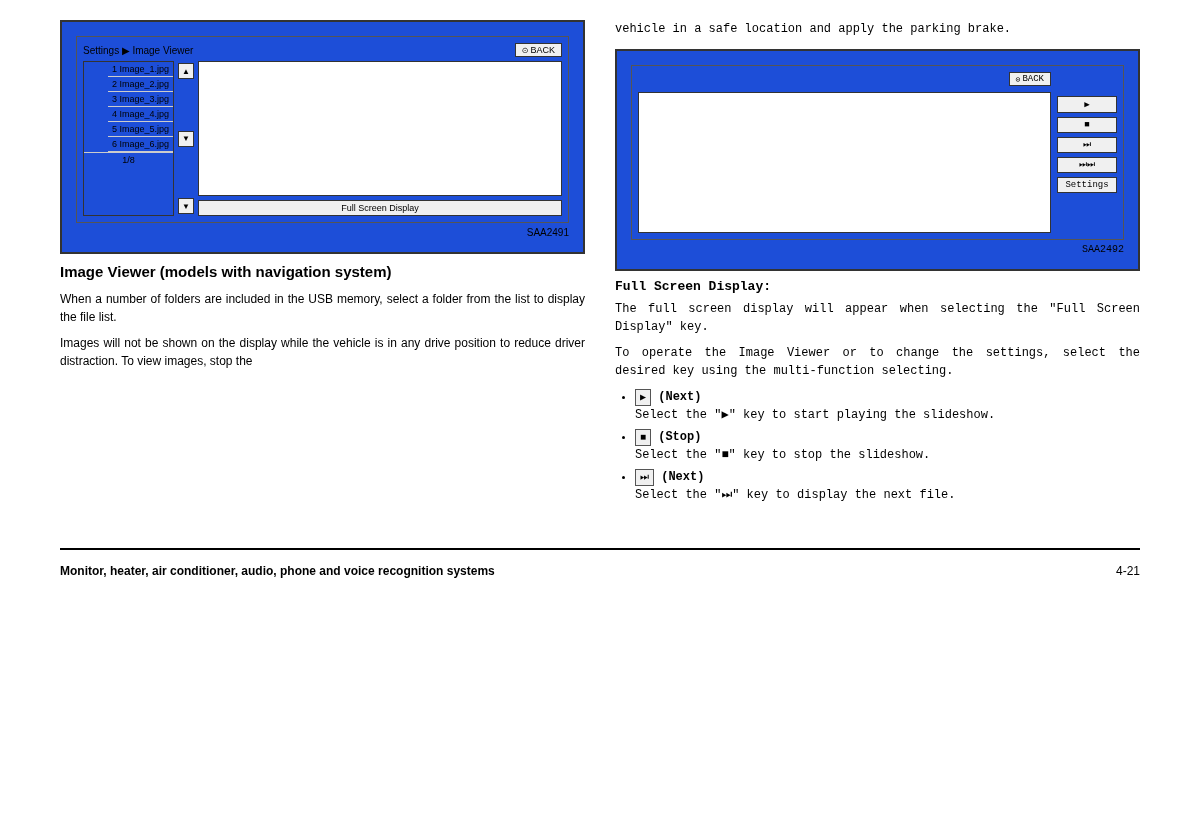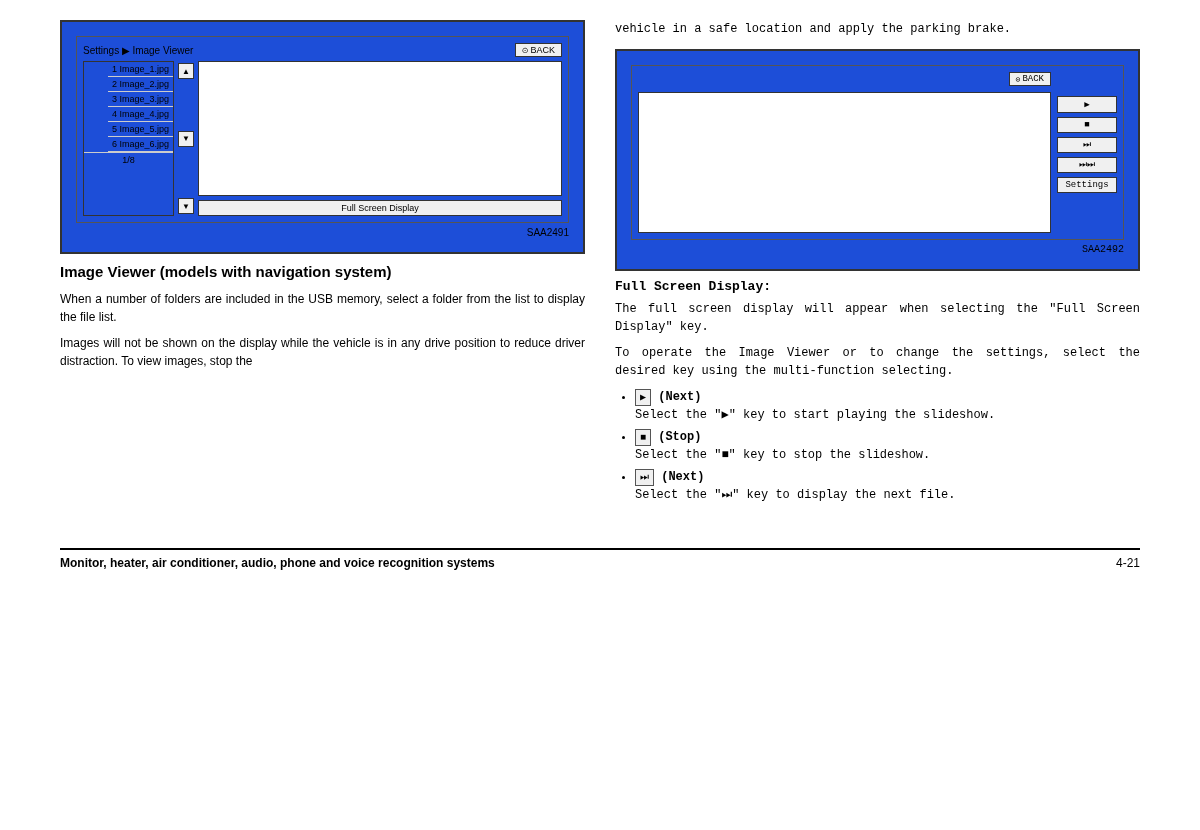--- a/index.html
+++ b/index.html
@@ -204,21 +204,21 @@
       display: inline-block;
       border: 1px solid #555;
       padding: 0px 4px;
       font-size: 10px;
       background: #f0f0f0;
       vertical-align: middle;
     }
     .footer-bar {
       border-top: 2px solid #000;
       margin-top: 20px;
-      padding-top: 6px;
+      padding-top: 14px;
       display: flex;
       justify-content: space-between;
       align-items: flex-start;
       font-size: 12px;
     }
     .footer-text {
       font-weight: bold;
       font-size: 12px;
     }
     .footer-page {

